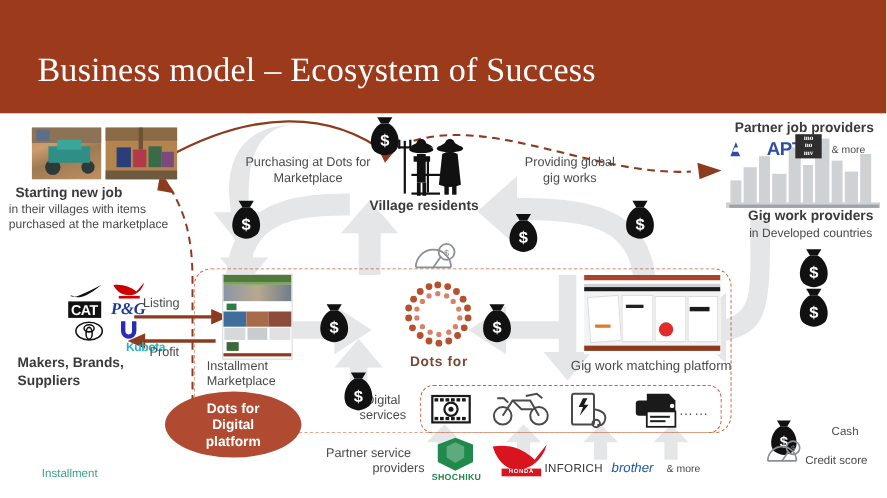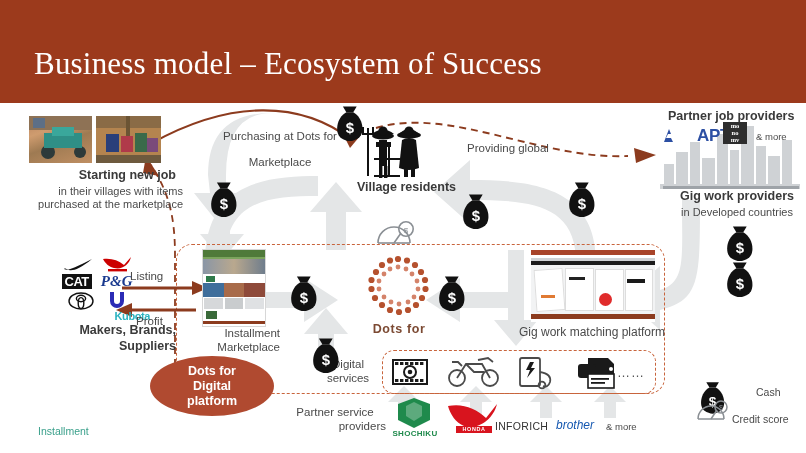--- a/index.html
+++ b/index.html
@@ -19,21 +19,21 @@
   }
   .banner-title{
     position:absolute;left:34px;top:46px;
     font-family:"Liberation Serif", serif;
     font-size:31px;color:#ffffff;letter-spacing:.2px;white-space:nowrap;
   }
 
   
   .lbl{position:absolute;color:#4a4a4a;font-size:11px;line-height:13px;}
   .lbl.b{font-weight:bold;color:#3a3a3a;}
-  .lbl.c{text-align:right;}
+  .lbl.c{text-align:left;}
 
   
   .photo{position:absolute;border:0;}
   .ph-a{background:linear-gradient(160deg,#b5825e 0%,#cf9c6f 30%,#9e7a52 55%,#c08f63 100%);}
 
   
   .shot{position:absolute;background:#fff;border:1px solid #d7d7d7;overflow:hidden;}
 
   
   .dash-box{
@@ -176,21 +176,21 @@
         <rect x="147" y="138" width="11" height="14" fill="#7a4a7a"></rect>
         <rect x="96" y="155" width="65" height="8" fill="#6e5a3e"></rect>
         <rect x="126" y="116" width="4" height="20" fill="#6b5434"></rect>
       </g>
     </svg>
     <div class="lbl b c" style="left:14px;top:169px;width:162px;font-size:12.5px;">Starting new job</div>
     <div class="lbl c" style="left:8px;top:185px;width:175px;">in their villages with items</div>
     <div class="lbl c" style="left:8px;top:198px;width:175px;">purchased at the marketplace</div>
   </div>
 
-  <div class="glabel" style="left:210px;top:129px;width:140px;">Purchasing at Dots for</div>
+  <div class="glabel" style="left:210px;top:141px;width:140px;">Purchasing at Dots for</div>
   <div class="glabel" style="left:210px;top:155px;width:140px;">Marketplace</div>
 
   <div>
     <svg class="ovl" viewBox="0 0 806 453">
       <g fill="#111">
 
         <rect x="367" y="128" width="2" height="48"></rect>
         <rect x="362" y="127" width="2" height="8"></rect>
           <rect x="372" y="127" width="2" height="8"></rect>
         <rect x="362" y="133" width="12" height="2"></rect>
@@ -211,21 +211,22 @@
         <path d="M400 133 q9 -8 18 0 z"></path>
         <circle cx="409" cy="131" r="4.6"></circle>
         <path d="M402 140 q7 -4 14 0 l3 28 q-10 4 -20 0 z"></path>
         <rect x="404" y="168" width="4" height="9"></rect>
           <rect x="411" y="168" width="4" height="9"></rect>
       </g>
     </svg>
     <div class="lbl b c" style="left:336px;top:181px;width:120px;font-size:12.5px;">Village residents</div>
   </div>
 
-  <div class="glabel" style="left:452px;top:141px;width:112px;">Providing global</div>
+  <div class="glabel" style="left:462px;top:141px;width:112px;">Providing global</div>
+  <div class="glabel" style="left:462px;top:155px;width:112px;">gig works</div>
 
   <div>
     <div class="lbl b" style="left:668px;top:110px;width:140px;font-size:12.5px;">Partner job providers</div>
 
     <svg class="ovl" viewBox="0 0 806 453">
       <g fill="#cfd2d5">
         <rect x="676" y="152" width="12" height="34"></rect>
           <rect x="690" y="142" width="10" height="44"></rect>
         <rect x="702" y="158" width="13" height="28"></rect>
           <rect x="717" y="134" width="11" height="52"></rect>

